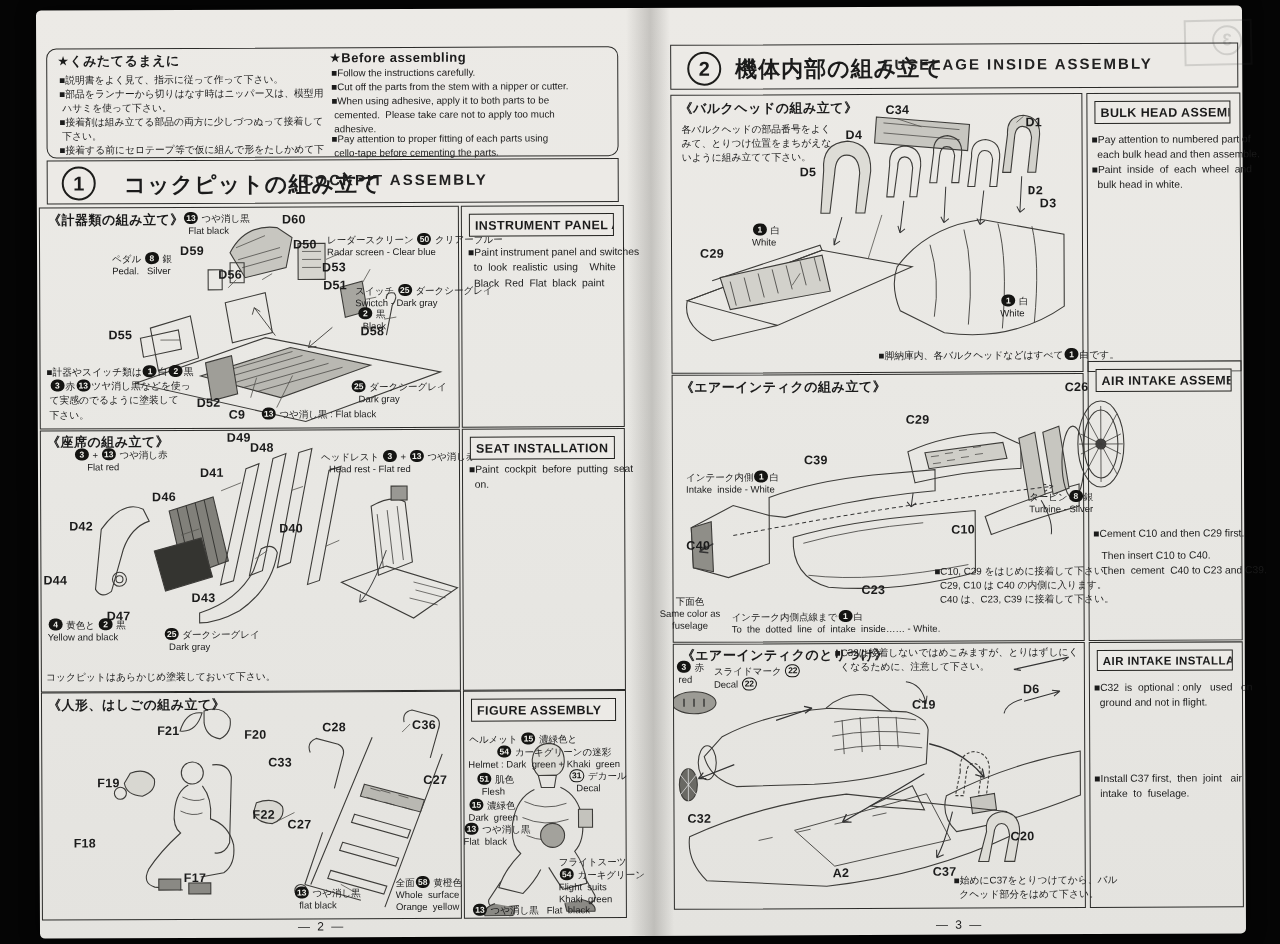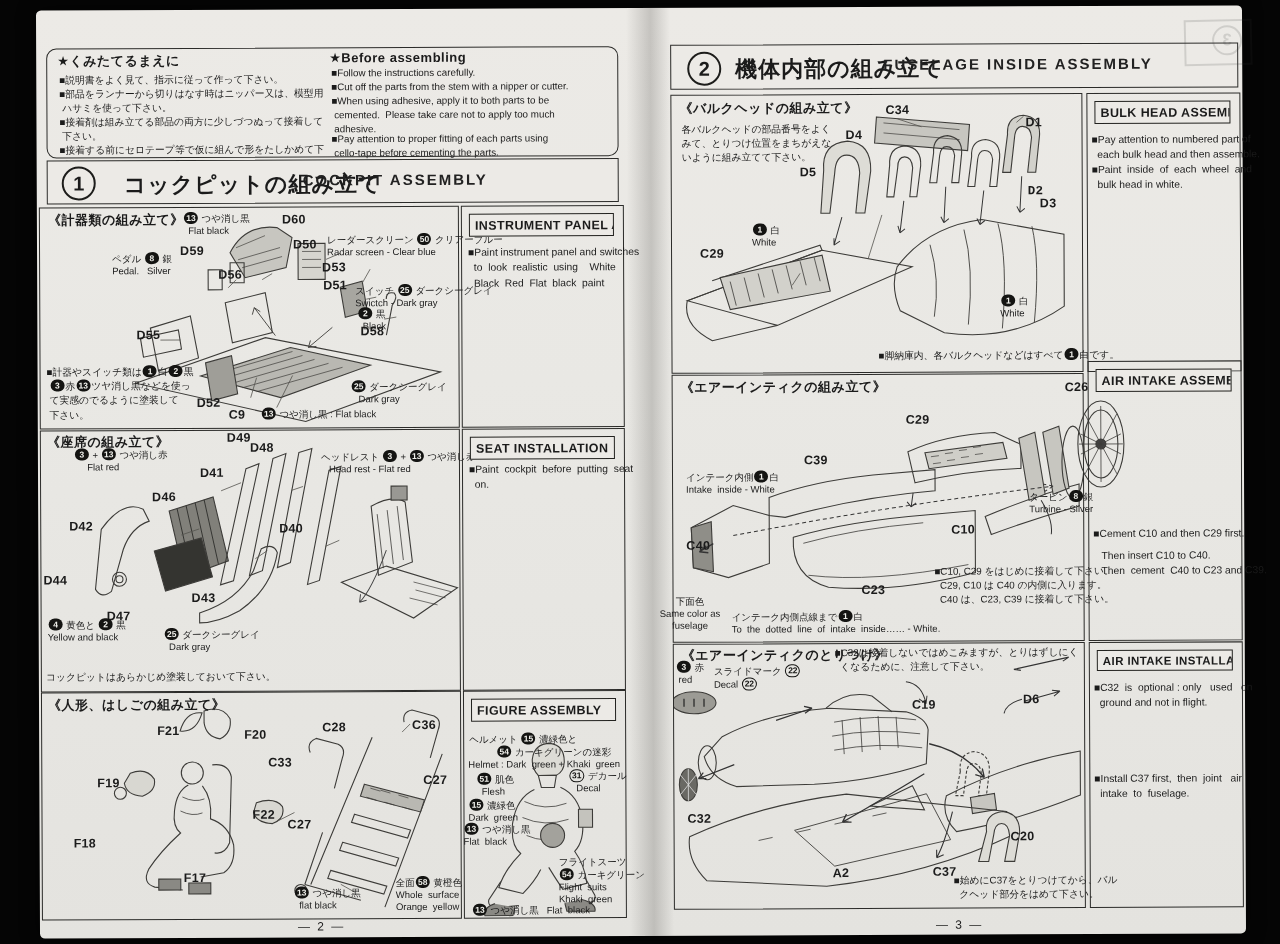--- a/index.html
+++ b/index.html
@@ -92,21 +92,21 @@
         <span class="lbl pn" style="left: 253px; top: 29px;">D50</span>
         <span class="lbl cap" style="left: 287px; top: 26px;">レーダースクリーン <span class="cnum">50</span> クリアーブルー<br>Radar screen - Clear blue</span>
         <span class="lbl pn" style="left: 140px; top: 35px;">D59</span>
         <span class="lbl cap" style="left: 72px; top: 44px;">ペダル <span class="cnum">8</span> 銀<br>Pedal.   Silver</span>
         <span class="lbl pn" style="left: 178px; top: 59px;">D56</span>
         <span class="lbl pn" style="left: 282px; top: 52px;">D53</span>
         <span class="lbl pn" style="left: 283px; top: 70px;">D51</span>
         <span class="lbl cap" style="left: 315px; top: 77px;">スイッチ <span class="cnum">25</span> ダークシーグレイ<br>Swictch - Dark gray</span>
         <span class="lbl cap" style="left: 317px; top: 100px;"><span class="cnum">2</span> 黒<br>  Black</span>
         <span class="lbl pn" style="left: 320px; top: 116px;">D58</span>
-        <span class="lbl pn" style="left: 68px; top: 119px; margin-left: 28px;">D55</span>
+        <span class="lbl pn" style="left: 68px; top: 119px;">D55</span>
         <span class="lbl pn" style="left: 156px; top: 187px;">D52</span>
         <span class="lbl pn" style="left: 188px; top: 199px;">C9</span>
         <span class="lbl cap" style="left: 220px; top: 200px;"><span class="cnum">13</span> つや消し黒 : Flat black</span>
         <span class="lbl cap" style="left: 310px; top: 173px;"><span class="cnum">25</span> ダークシーグレイ<br>   Dark gray</span>
         <span class="lbl note" style="left: 6px; top: 157px;">■計器やスイッチ類は<span class="cnum">1</span>白<span class="cnum">2</span>黒<br> <span class="cnum">3</span>赤<span class="cnum">13</span>ツヤ消し黒などを使っ<br> て実感のでるように塗装して<br> 下さい。</span>
       </div>
 
   <div class="sec" style="left:462px;top:205px;width:161px;height:220px;">
     <div class="btitle">INSTRUMENT PANEL ASSEM</div>
   <span class="lbl btxt" style="left: 6px; top: 38px;">■Paint instrument panel and switches<br>  to  look  realistic  using    White<br>  Black  Red  Flat  black  paint</span>
@@ -337,21 +337,21 @@
       <path d="M252,60 Q248,40 232,38 m20,22 l1,-8 m-1,8 l-7,-5" style="stroke:#333;stroke-width:1"></path>
       <ellipse cx="14" cy="140" rx="9" ry="16" style="fill:#6a6964"></ellipse>
       <path d="M14,124 L14,156 M6,130 L22,150 M6,150 L22,130" style="stroke:#ddd;stroke-width:.8"></path>
       <path d="M24,134 L60,120 m-36,14 l8,0 m-8,0 l5,-6" style="stroke:#333;stroke-width:1.2"></path>
       <path d="M278,168 Q270,200 262,214 m0,0 l7,-3 m-7,3 l0,-8" style="stroke:#333;stroke-width:1.1"></path>
     </svg>
   <span class="lbl hd" style="left: 8px; top: 3px;">《エアーインティクのとりつけ》</span>
         <span class="lbl note" style="left: 161px; top: 2px;">■C32は接着しないではめこみますが、とりはずしにく<br>  くなるために、注意して下さい。</span>
         <span class="lbl cap" style="left: 2px; top: 16px;"><span class="cnum">3</span> 赤<br> red</span>
         <span class="lbl cap" style="left: 40px; top: 20px;">スライドマーク <span class="cnum open">22</span><br>Decal <span class="cnum open">22</span></span>
-        <span class="lbl pn" style="left: 349px; top: 48px;">D6</span>
+        <span class="lbl pn" style="left: 349px; top: 38px;">D6</span>
         <span class="lbl pn" style="left: 238px; top: 53px;">C19</span>
         <span class="lbl pn" style="left: 13px; top: 166px;">C32</span>
         <span class="lbl pn" style="left: 158px; top: 221px;">A2</span>
         <span class="lbl pn" style="left: 258px; top: 220px;">C37</span>
         <span class="lbl pn" style="left: 336px; top: 185px;">C20</span>
         <span class="lbl note" style="left: 279px; top: 230px;">■始めにC37をとりつけてから、バル<br>  クヘッド部分をはめて下さい。</span>
       </div>
 
   <div class="sec" style="left:1088px;top:644px;width:152px;height:264px;">
     <div class="btitle" style="font-size:11.5px;">AIR INTAKE INSTALLATION</div>

